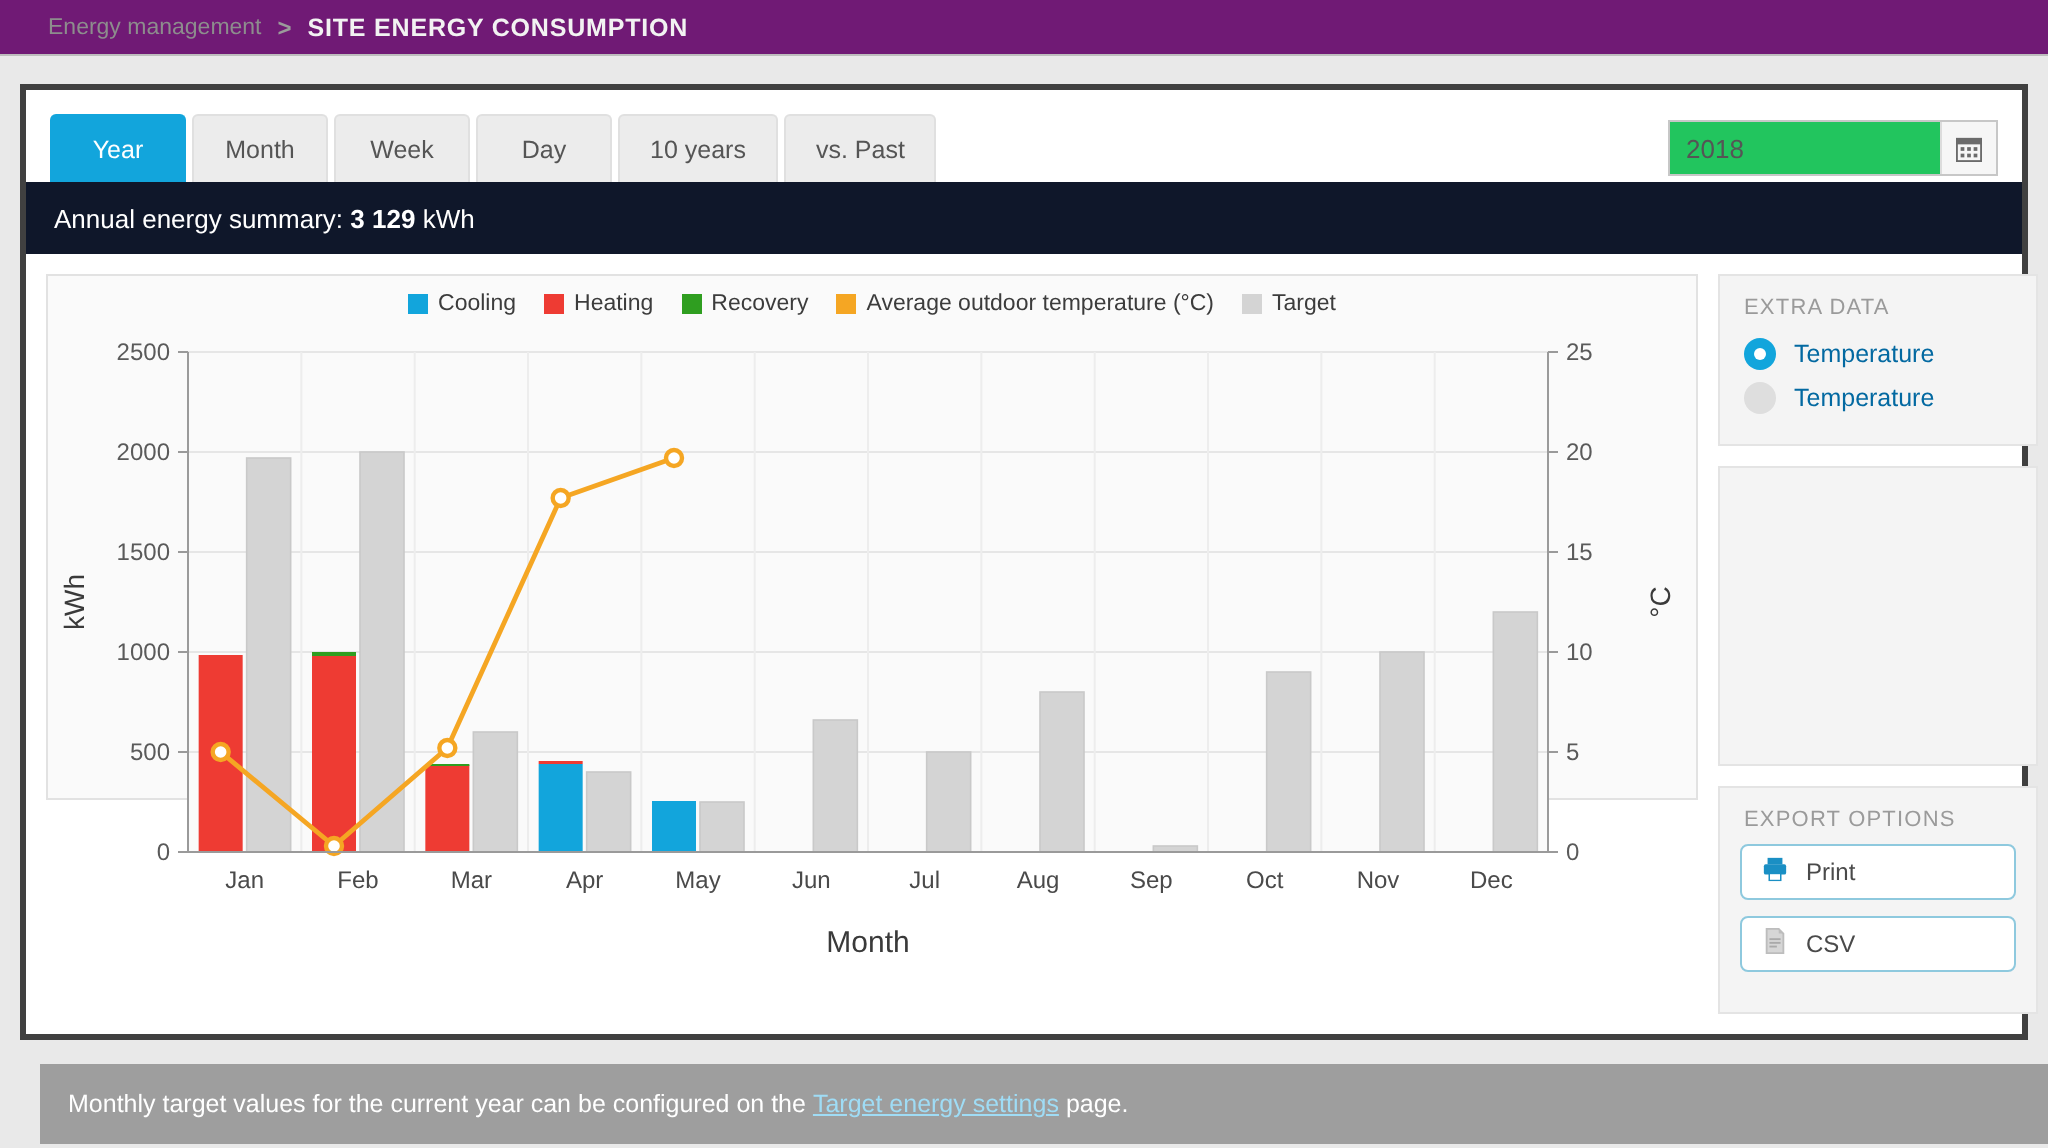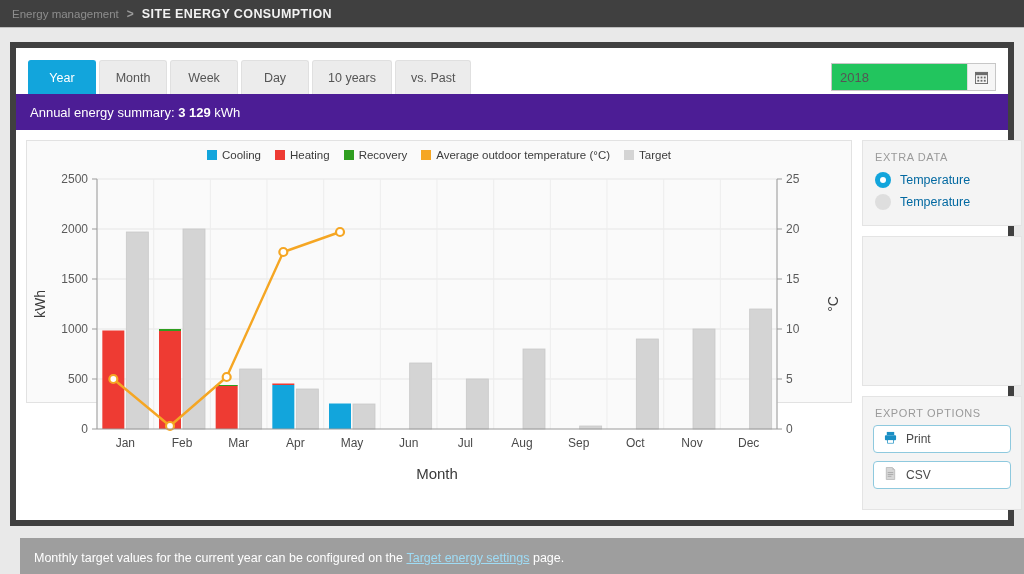--- a/index.html
+++ b/index.html
@@ -9,38 +9,38 @@
     background: #e9e9e9;
     font-family: "Liberation Sans", sans-serif;
     font-size: 13px;
     color: #444;
     overflow: hidden;
   }
 
   
   .breadcrumb {
     height: 28px;
-    background: #404040;
+    background: #701a75;
     display: flex;
     align-items: center;
-    padding: 0 0 0 12px;
+    padding: 0 0 0 24px;
     gap: 8px;
     border-bottom: 1px solid #bdbdbd;
   }
   .bc-parent { color: #8d8d8d; font-size: 11.5px; }
   .bc-sep { color: #9b9b9b; font-size: 12px; font-weight: bold; }
   .bc-current { color: #f2f2f2; font-size: 12.5px; font-weight: bold; letter-spacing: .4px; }
 
   
   .page {
     padding: 14px 10px 0 10px;
   }
   .card {
     background: #fff;
-    border: 6px solid #404040;
+    border: 3px solid #404040;
     width: 1004px;
   }
 
   
   .tabs-row {
     display: flex;
     align-items: flex-start;
     justify-content: space-between;
     padding: 12px 12px 0 12px;
     background: #fff;
@@ -85,21 +85,21 @@
   .cal-btn {
     width: 28px; height: 26px;
     border-left: 1px solid #dcdcdc;
     background: #f6f6f6;
     display: flex; align-items: center; justify-content: center;
     cursor: pointer;
   }
 
   
   .summary {
-    background: #4c1d95;
+    background: #0f172a;
     color: #fff;
     height: 36px;
     display: flex;
     align-items: center;
     padding: 0 14px;
     font-size: 13px;
     margin: 0;
   }
   .summary b { font-weight: bold; }
 

